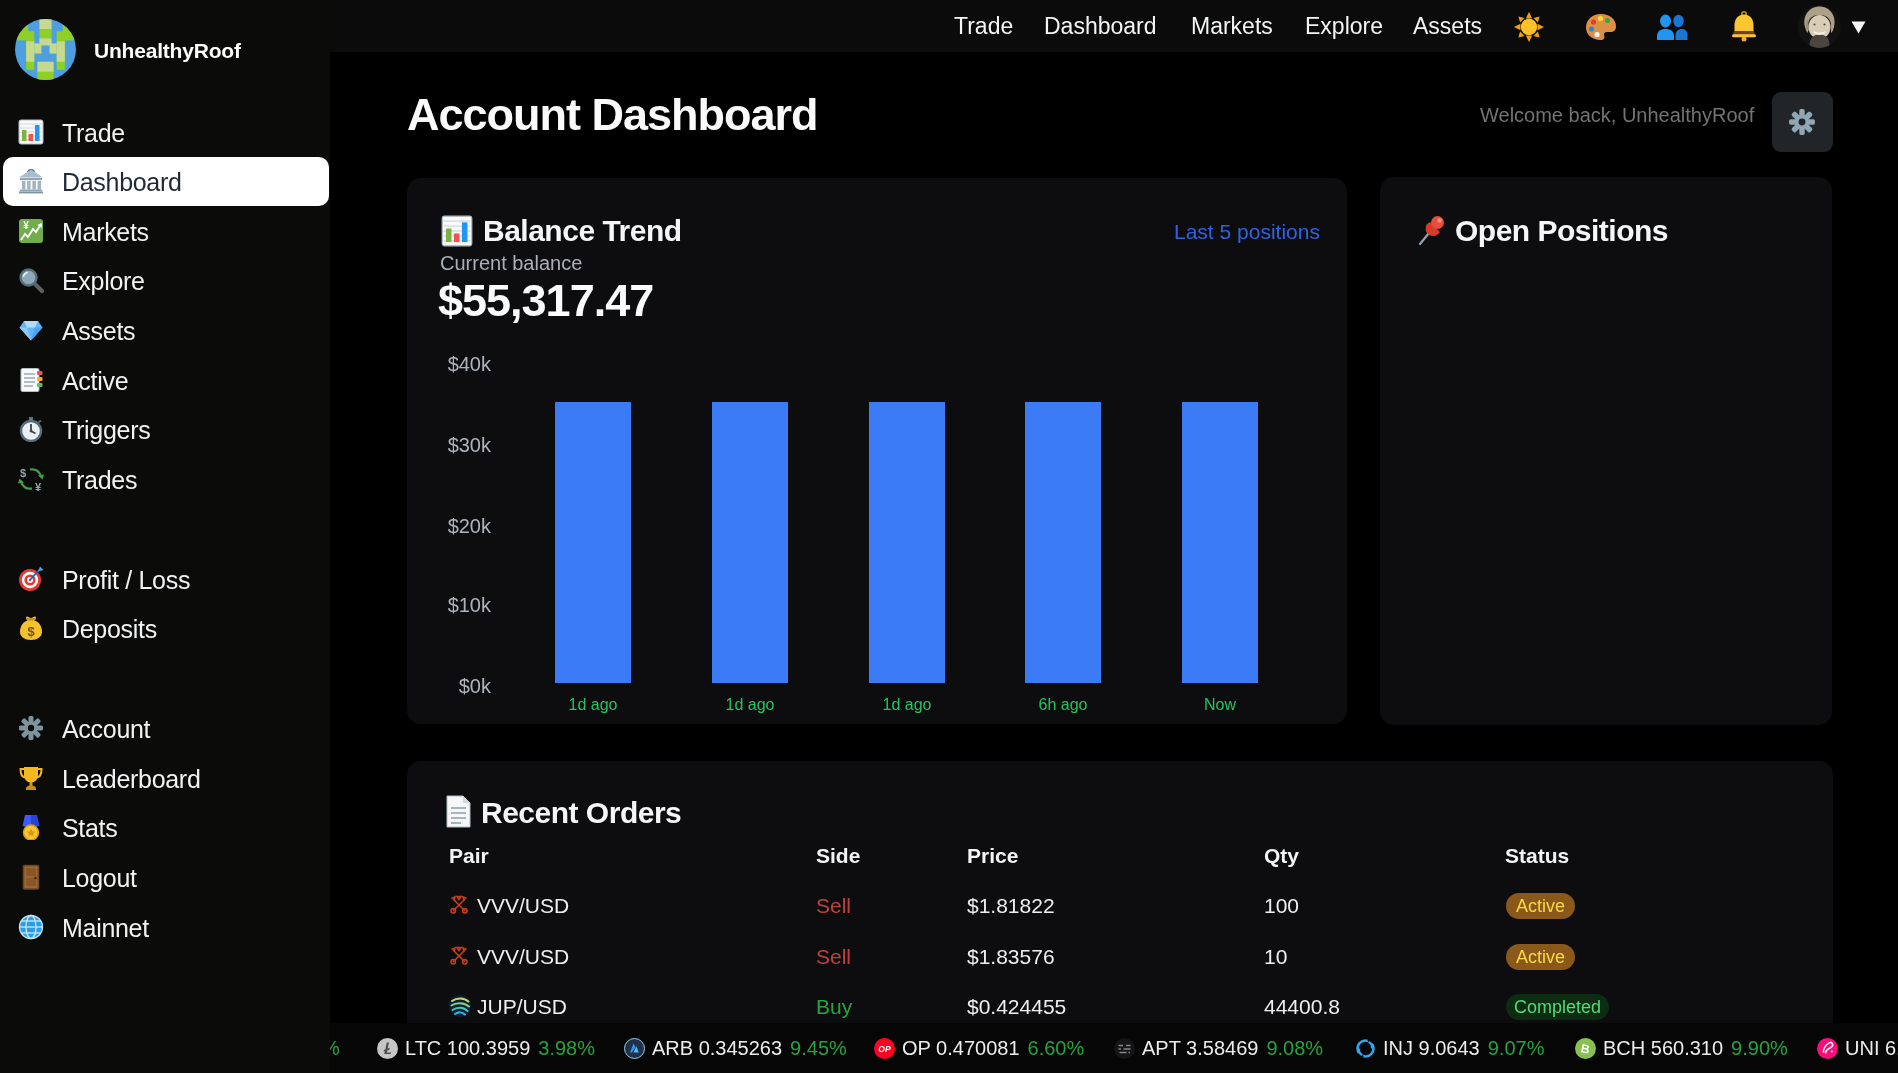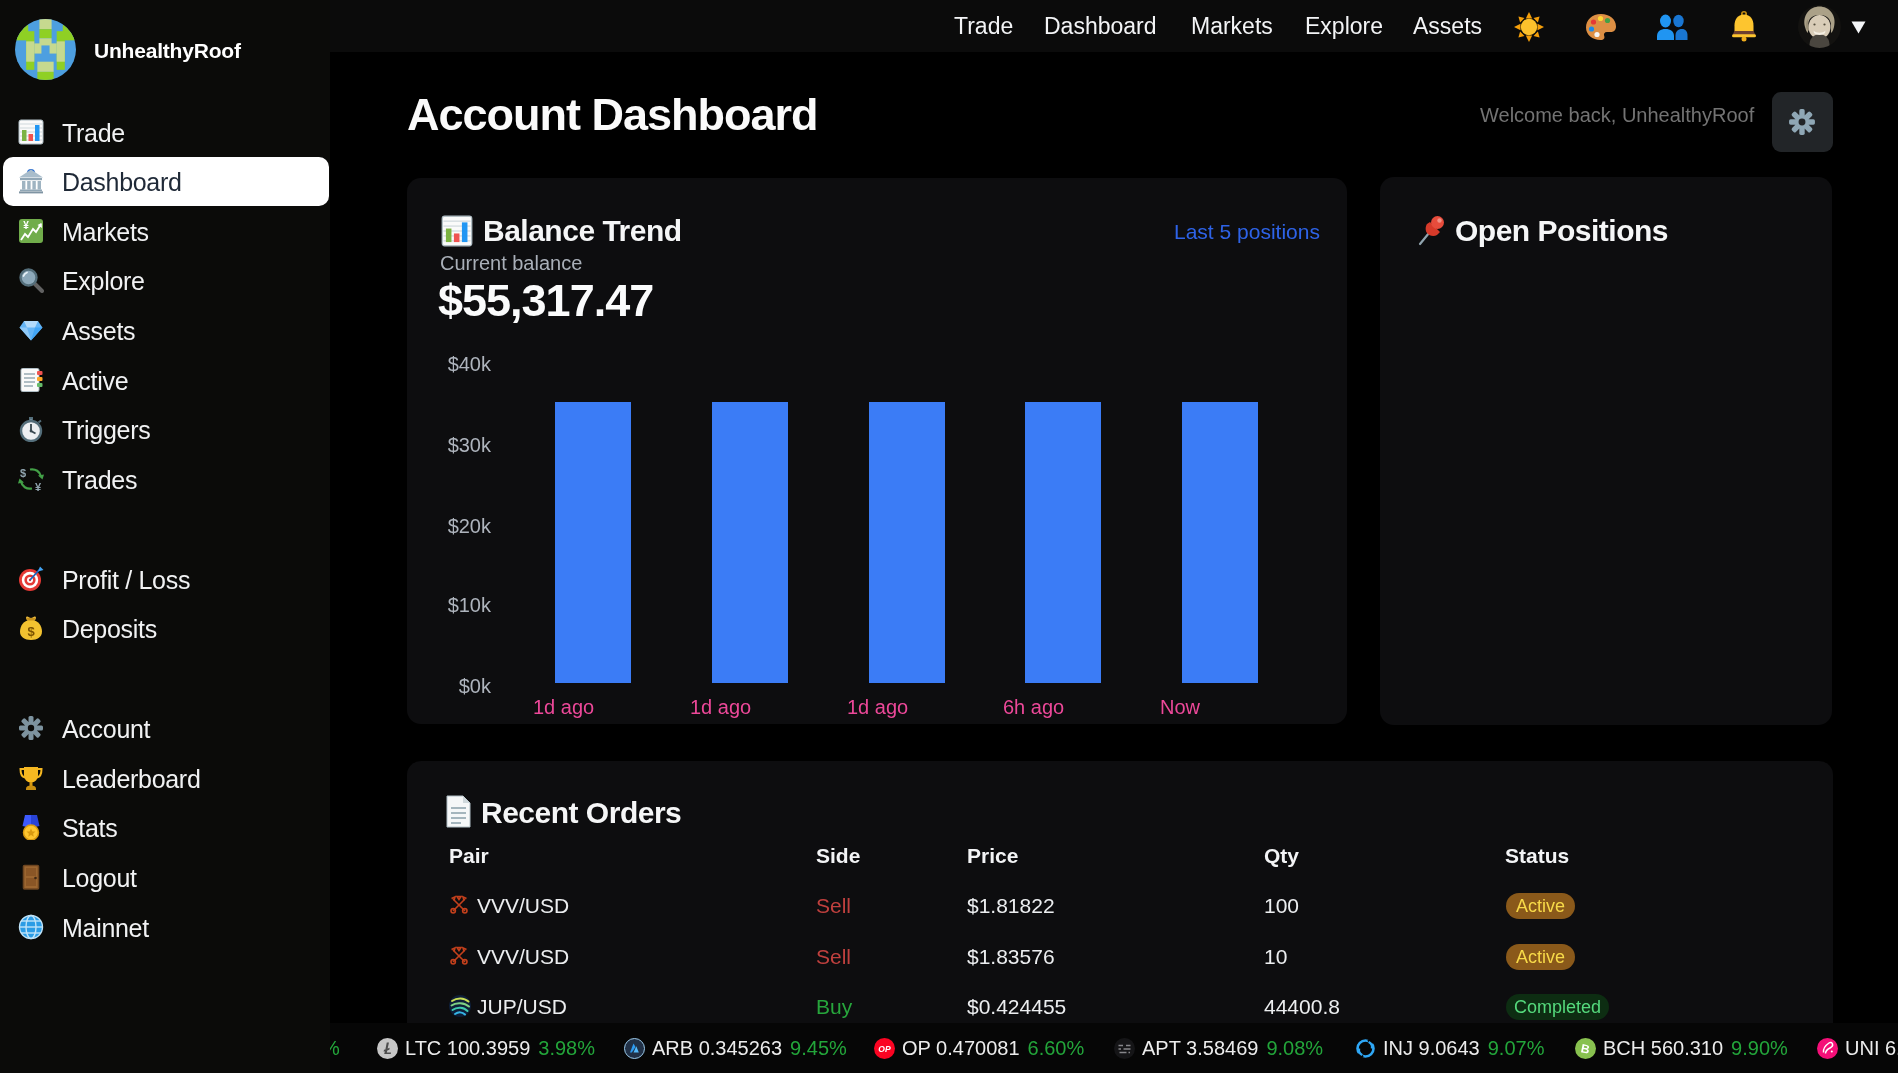--- a/index.html
+++ b/index.html
@@ -9,21 +9,21 @@
   #topbar { position:absolute; left:0; top:0; width:1898px; height:52px; background:#0b0b0b; }
   #side { position:absolute; left:0; top:0; width:330px; height:1073px; background:#0b0b09; z-index:5; }
   .navlink { position:absolute; top:0; height:52px; line-height:52px; color:#f3f4f6; font-size:23px; font-weight:500; z-index:6;}
   .card { position:absolute; background:#0d0d0f; border-radius:14px; }
   .ctitle { position:absolute; color:#f5f6f7; font-size:30px; font-weight:bold; letter-spacing:-0.5px; white-space:nowrap;}
   .menuitem { position:absolute; left:0; width:330px; height:49px; }
   .menuitem .mi { position:absolute; left:18px; top:11px; width:26px; height:26px; }
   .menuitem .ml { position:absolute; left:62px; top:50%; transform:translateY(-50%); color:#f1f2f3; font-size:25px; letter-spacing:-0.3px; white-space:nowrap;}
   .activepill { position:absolute; left:3px; width:326px; height:49px; background:#fff; border-radius:10px; }
   .ylab { position:absolute; color:#aeb4bd; font-size:20px; text-align:right; width:60px; }
-  .xlab { position:absolute; color:#ec4899; font-size:20px; width:120px; }
+  .xlab { position:absolute; color:#22c55e; font-size:16px; text-align:center; width:120px; }
   .bar { position:absolute; background:#3b7cf6; width:76px; }
   .th { position:absolute; color:#f3f4f6; font-size:21px; font-weight:600; white-space:nowrap;}
   .td { position:absolute; color:#eceef0; font-size:21px; white-space:nowrap;}
   .tick { position:absolute; top:0; height:50px; display:flex; align-items:center; white-space:nowrap; font-size:20px; color:#ececec;}
   .tick svg { margin-right:7px; }
   .tick .pct { color:#23a53a; margin-left:8px; }
   #ticker { position:absolute; left:0; top:1023px; width:1898px; height:50px; background:#060606; z-index:4; }
 </style>
 </head>
 <body>

